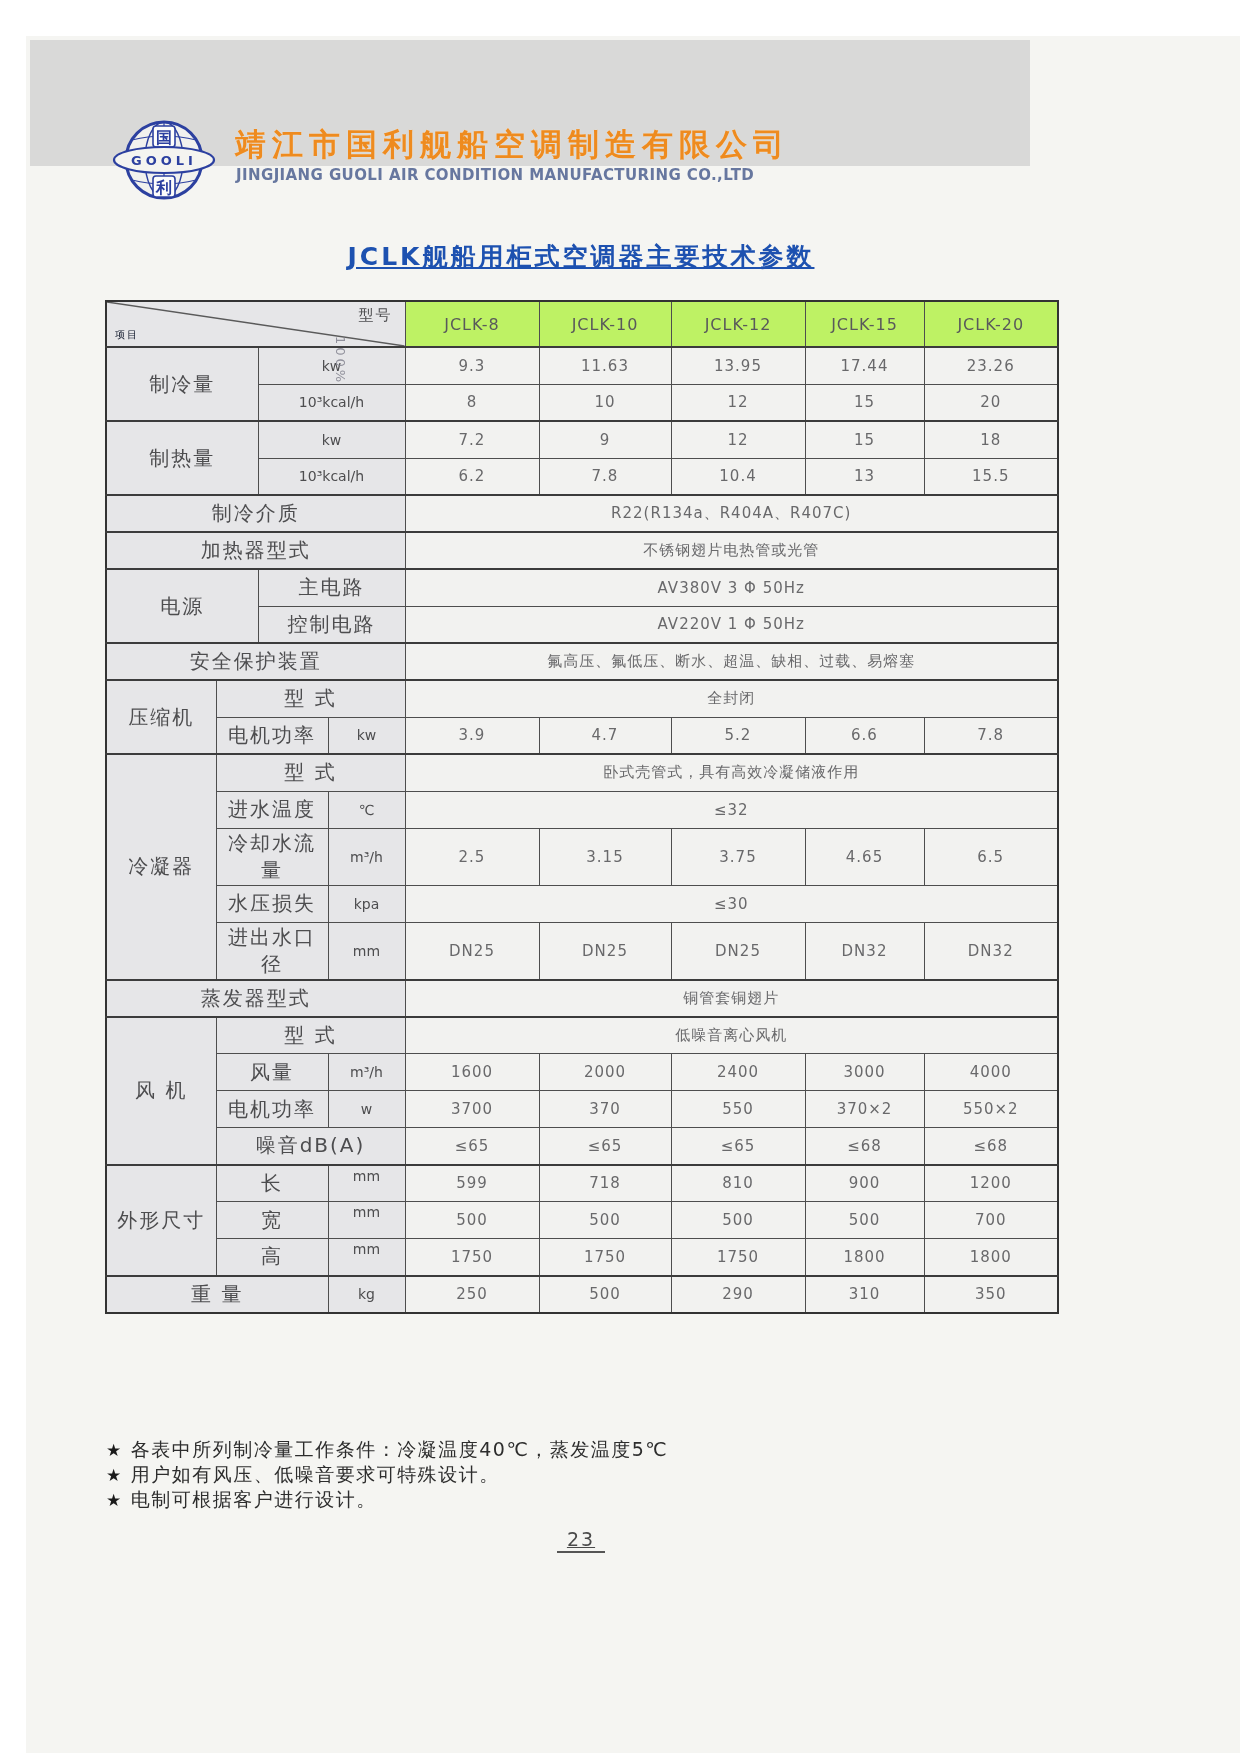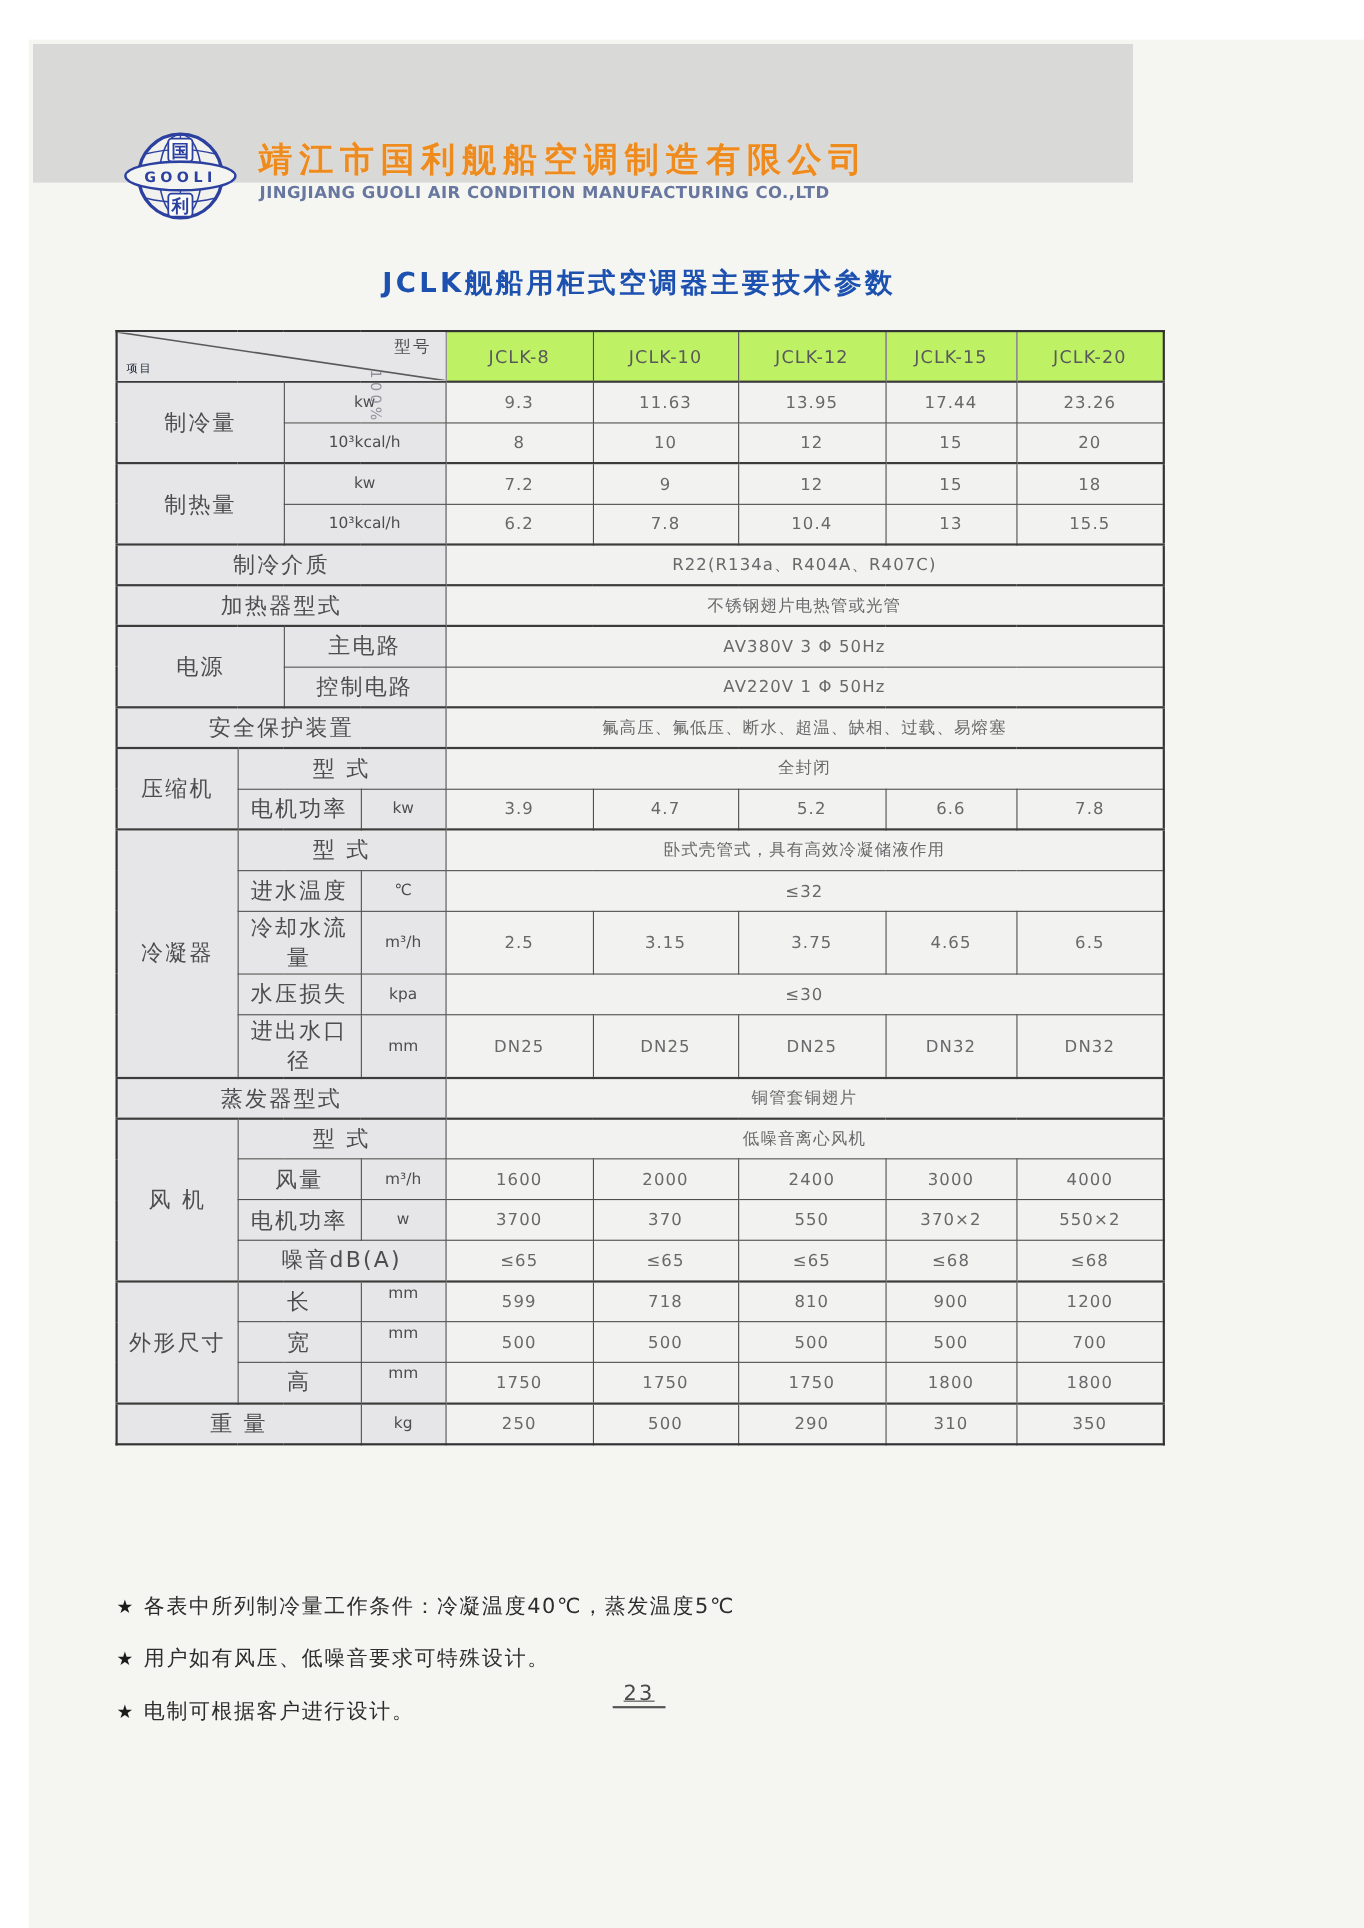--- a/index.html
+++ b/index.html
@@ -15,21 +15,21 @@
     position:absolute;left:205px;top:84px;width:780px;
     color:#ee8b1f;font-size:31px;font-weight:bold;letter-spacing:6px;white-space:nowrap;
     text-shadow:0 0 1px #fbe9d2;
   }
   .company-en{
     position:absolute;left:206px;top:126px;width:780px;
     color:#67779f;font-size:15px;font-weight:bold;letter-spacing:0.4px;white-space:nowrap;
   }
   .doc-title{
     position:absolute;left:105px;top:240px;width:952px;text-align:center;
-    color:#1d51b0;font-size:25px;font-weight:bold;letter-spacing:3px;
+    color:#1d51b0;font-size:25px;font-weight:bold;letter-spacing:3px;text-decoration:underline;
   }
   .tablewrap{position:absolute;left:105px;top:300px;width:952px;}
   table{border-collapse:collapse;table-layout:fixed;width:952px;}
   td{
     border:1px solid #4e4e4e;text-align:center;vertical-align:middle;
     padding:1px 2px;font-size:15px;color:#69696b;overflow:hidden;
   }
   tr{height:37px;}
   tr.hdr{height:46px;}
   td.lab{background:#e6e6e8;color:#4d4d4f;font-size:20px;letter-spacing:2px;}
@@ -41,21 +41,21 @@
   table{border:2px solid #333;}
   .corner{position:relative;background:#e6e6e8;padding:0;margin-top:16px;}
   .corner svg{position:absolute;left:0;top:0;width:100%;height:100%;}
   .corner .c-top{position:absolute;top:4px;right:12px;color:#4d4d4f;font-size:15px;letter-spacing:2px;}
   .corner .c-bot{position:absolute;bottom:4px;left:8px;color:#0f172a;font-size:10px;letter-spacing:2px;}
   .vnote{
     position:absolute;left:243px;top:36px;color:#83838f;font-size:13px;
     transform:rotate(90deg);transform-origin:left top;letter-spacing:3px;opacity:.85;
   }
   .notes{position:absolute;left:106px;top:1437px;width:900px;}
-  .note{font-size:19px;color:#2d2d2d;line-height:47px;letter-spacing:1.5px;white-space:nowrap;}
+  .note{font-size:19px;color:#2d2d2d;line-height:24px;letter-spacing:1.5px;white-space:nowrap;}
   .note .star{color:#1b1b1b;margin-right:8px;font-size:17px;}
   .pageno{
     position:absolute;left:105px;top:1528px;width:952px;text-align:center;
   }
   .pageno span{
     display:inline-block;color:#4a4a4a;font-size:19px;letter-spacing:2px;
     border-bottom:2px solid #555;padding:0 10px 1px 10px;text-decoration:underline;
   }
 </style>
 </head>

